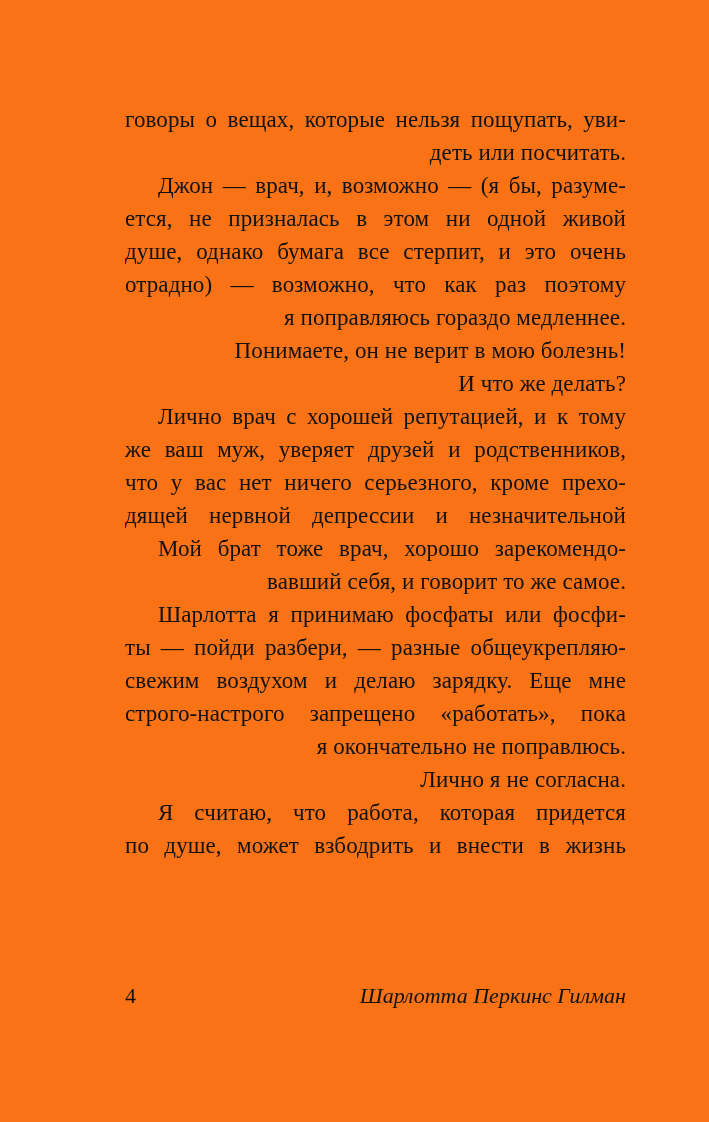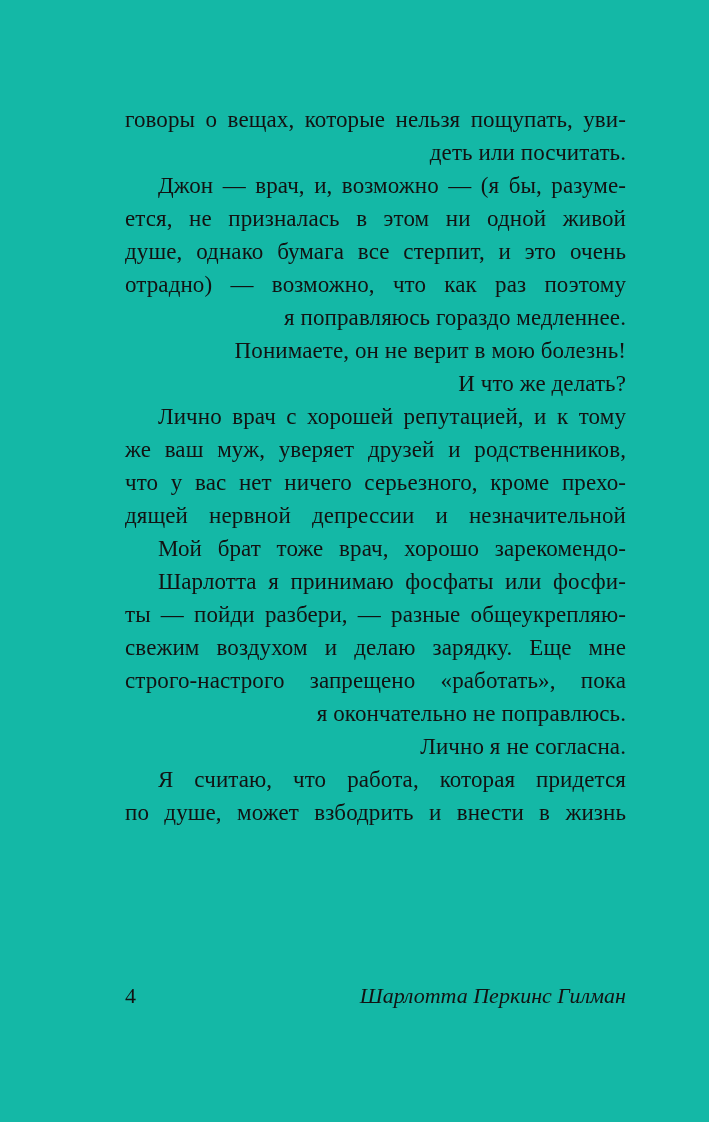--- a/index.html
+++ b/index.html
@@ -4,21 +4,21 @@
 <style>
   html, body {
     margin: 0;
     padding: 0;
     background: #ffffff;
   }
   .page {
     position: relative;
     width: 709px;
     height: 1122px;
-    background: #14b8a6;
+    background: #f97316;
     font-family: "Liberation Serif", serif;
     color: #121212;
     overflow: hidden;
   }
   .body-text {
     position: absolute;
     left: 125px;
     top: 103px;
     width: 501px;
     font-size: 23px;
@@ -63,20 +63,21 @@
       <div class="line just">душе, однако бумага все стерпит, и это очень</div>
       <div class="line just">отрадно) — возможно, что как раз поэтому</div>
       <div class="line">я поправляюсь гораздо медленнее.</div>
       <div class="line indent">Понимаете, он не верит в мою болезнь!</div>
       <div class="line indent">И что же делать?</div>
       <div class="line just indent">Лично врач с хорошей репутацией, и к тому</div>
       <div class="line just">же ваш муж, уверяет друзей и родственников,</div>
       <div class="line just">что у вас нет ничего серьезного, кроме прехо-</div>
       <div class="line just">дящей нервной депрессии и незначительной</div>
       <div class="line just indent">Мой брат тоже врач, хорошо зарекомендо-</div>
+      <div class="line">вавший себя, и говорит то же самое.</div>
       <div class="line just indent">Шарлотта я принимаю фосфаты или фосфи-</div>
       <div class="line just">ты — пойди разбери, — разные общеукрепляю-</div>
       <div class="line just">свежим воздухом и делаю зарядку. Еще мне</div>
       <div class="line just">строго-настрого запрещено «работать», пока</div>
       <div class="line">я окончательно не поправлюсь.</div>
       <div class="line indent">Лично я не согласна.</div>
       <div class="line just indent">Я считаю, что работа, которая придется</div>
       <div class="line just">по душе, может взбодрить и внести в жизнь</div>
     </div>
   <div class="footer">

